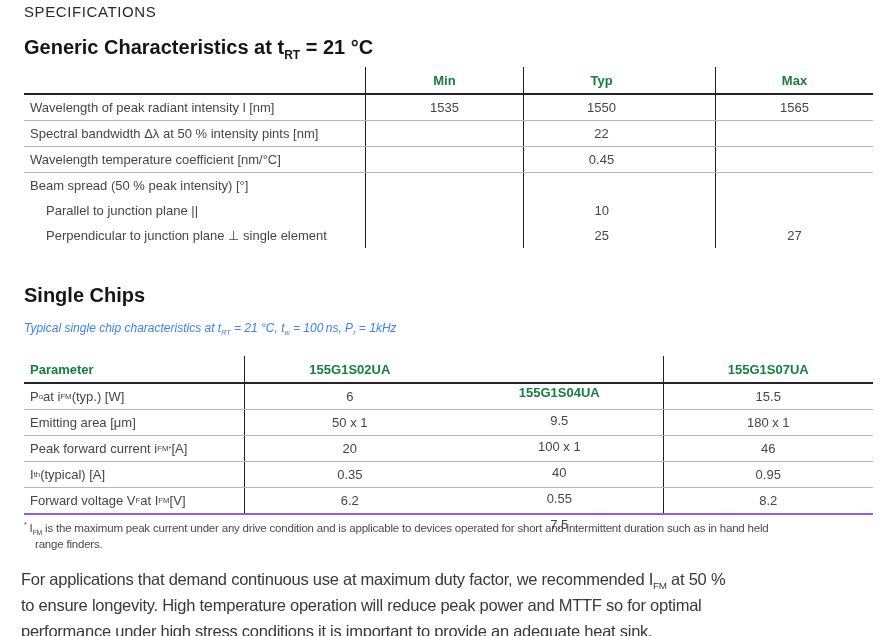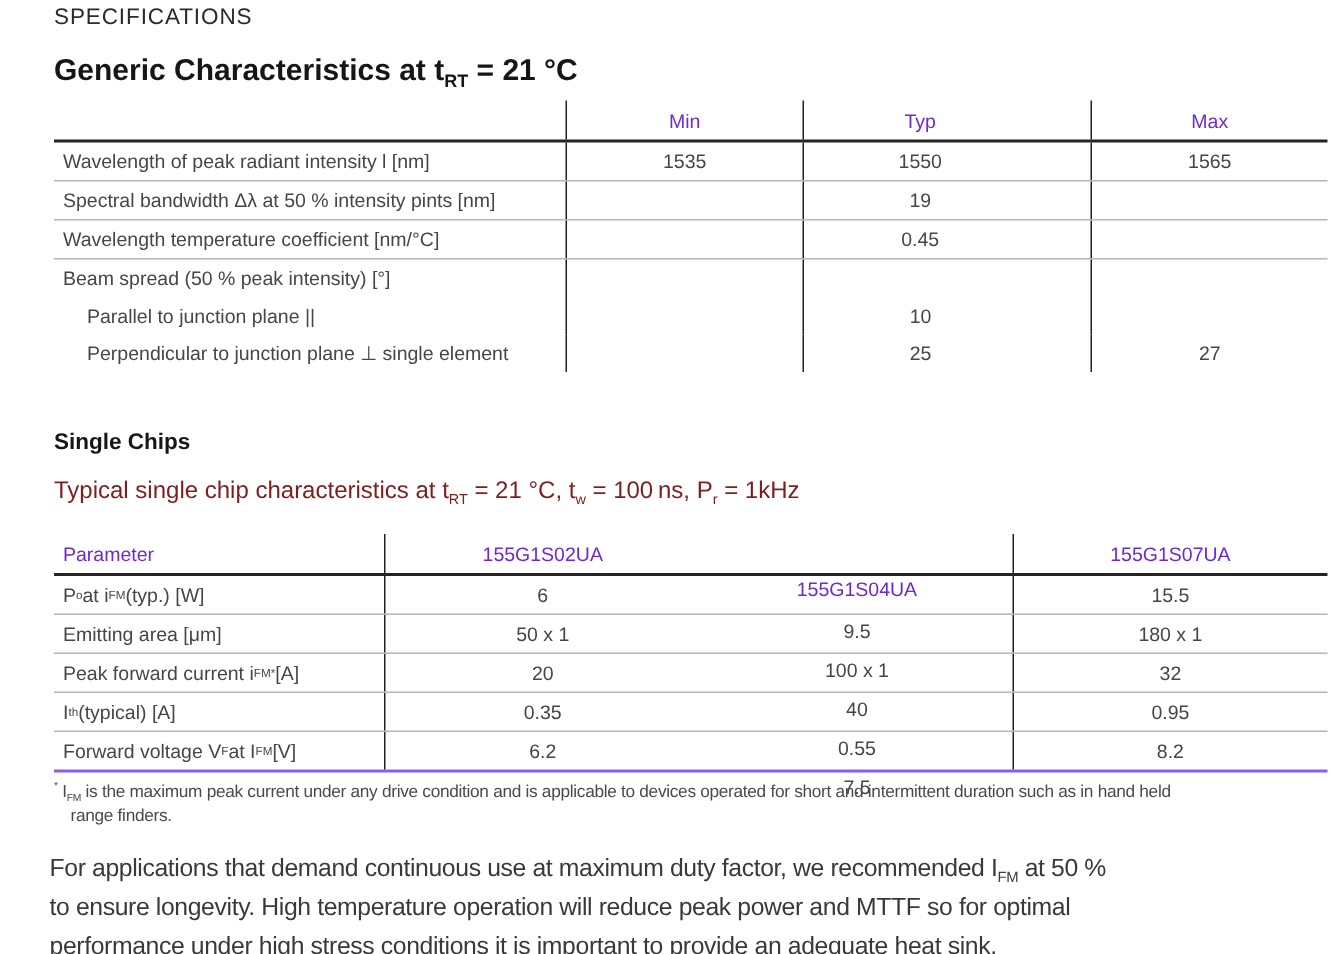--- a/index.html
+++ b/index.html
@@ -8,63 +8,64 @@
     background: #ffffff;
     width: 891px;
     height: 636px;
     overflow: hidden;
     font-family: "Liberation Sans", sans-serif;
   }
   .page {
     box-sizing: border-box;
     width: 891px;
     height: 636px;
-    padding: 3px 14px 0 36px;
+    padding: 3px 14px 0 24px;
   }
   .doc-title {
     margin: 0;
     font-size: 15px;
     font-weight: 400;
     letter-spacing: 0.6px;
     color: #2a2a2c;
     line-height: 18px;
   }
   .section-heading {
     margin: 17px 0 0 0;
     font-size: 20px;
     font-weight: 700;
     color: #161618;
     line-height: 18px;
   }
   .subtitle {
     margin: 15px 0 0 0;
-    font-size: 16px;
+    font-size: 12px;
     font-weight: 400;
-    color: #7f1d1d;
+    color: #3b82f6;
     line-height: 18px;
+    font-style: italic;
   }
   sub { font-size: 0.60em; line-height: 0; }
   sup { font-size: 0.60em; line-height: 0; }
 
   
   .spec-table {
     margin-top: 11px;
     width: 849px;
     font-size: 13px;
     color: #46464a;
   }
   .t-row {
     display: flex;
     align-items: stretch;
     height: 25px;
   }
   .t-row.header {
     height: 26px;
-    font-weight: 400;
-    color: #6d28d9;
+    font-weight: 700;
+    color: #15803d;
   }
   .t-row .cell {
     box-sizing: border-box;
     display: flex;
     align-items: center;
   }
   .rule   { border-bottom: 1px solid #b6b6b8; }
   .hrule  { border-bottom: 2px solid #242427; }
   .brule  { border-bottom: 2px solid #8b5cf6; }
 
@@ -132,21 +133,21 @@
     <div class="t-row rule">
       <div class="cell t1-param">Wavelength of peak radiant intensity l [nm]</div>
       <div class="cell t1-v1 vcell">1535</div>
       <div class="cell t1-v2 vcell">1550</div>
       <div class="cell t1-v3 vcell">1565</div>
     </div>
 
     <div class="t-row rule">
       <div class="cell t1-param">Spectral bandwidth Δλ at 50 % intensity pints [nm]</div>
       <div class="cell t1-v1 vcell"></div>
-      <div class="cell t1-v2 vcell">19</div>
+      <div class="cell t1-v2 vcell">22</div>
       <div class="cell t1-v3 vcell"></div>
     </div>
 
     <div class="t-row rule">
       <div class="cell t1-param">Wavelength temperature coefficient [nm/°C]</div>
       <div class="cell t1-v1 vcell"></div>
       <div class="cell t1-v2 vcell">0.45</div>
       <div class="cell t1-v3 vcell"></div>
     </div>
 
@@ -165,21 +166,21 @@
     </div>
 
     <div class="t-row">
       <div class="cell t1-param indent">Perpendicular to junction plane ⊥ single element</div>
       <div class="cell t1-v1 vcell"></div>
       <div class="cell t1-v2 vcell">25</div>
       <div class="cell t1-v3 vcell">27</div>
     </div>
   </div>
 
-  <h2 class="section-heading" style="margin-top:38px; font-size:15px;">Single Chips</h2>
+  <h2 class="section-heading" style="margin-top:38px; font-size:20px;">Single Chips</h2>
 
   <p class="subtitle"><span>Typical single chip characteristics at t</span><sub>RT</sub><span> = 21 °C, t</span><sub>w</sub><span> = 100 ns, P</span><sub>r</sub><span> = 1kHz</span></p>
 
   <div class="chips-table">
     <div class="t-row header hrule">
       <div class="cell t2-param">Parameter</div>
       <div class="cell t2-v1 vcell">155G1S02UA</div>
       <div class="cell t2-v2 vcell">155G1S04UA</div>
       <div class="cell t2-v3 vcell">155G1S07UA</div>
     </div>
@@ -208,21 +209,21 @@
 
     <div class="t-row rule">
       <div class="cell t2-param">
           <span>Peak forward current i</span>
           <sub>FM</sub>
           <sup>*</sup>
           <span> [A]</span>
         </div>
       <div class="cell t2-v1 vcell">20</div>
       <div class="cell t2-v2 vcell">40</div>
-      <div class="cell t2-v3 vcell">32</div>
+      <div class="cell t2-v3 vcell">46</div>
     </div>
 
     <div class="t-row rule">
       <div class="cell t2-param">
           <span>I</span>
           <sub>th</sub>
           <span> (typical) [A]</span>
         </div>
       <div class="cell t2-v1 vcell">0.35</div>
       <div class="cell t2-v2 vcell">0.55</div>

